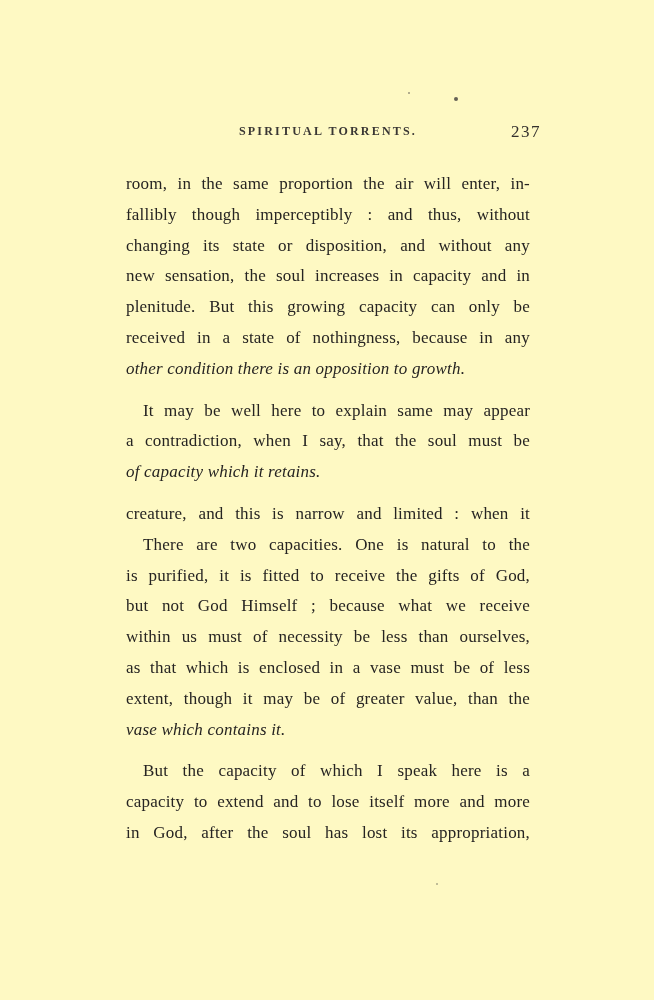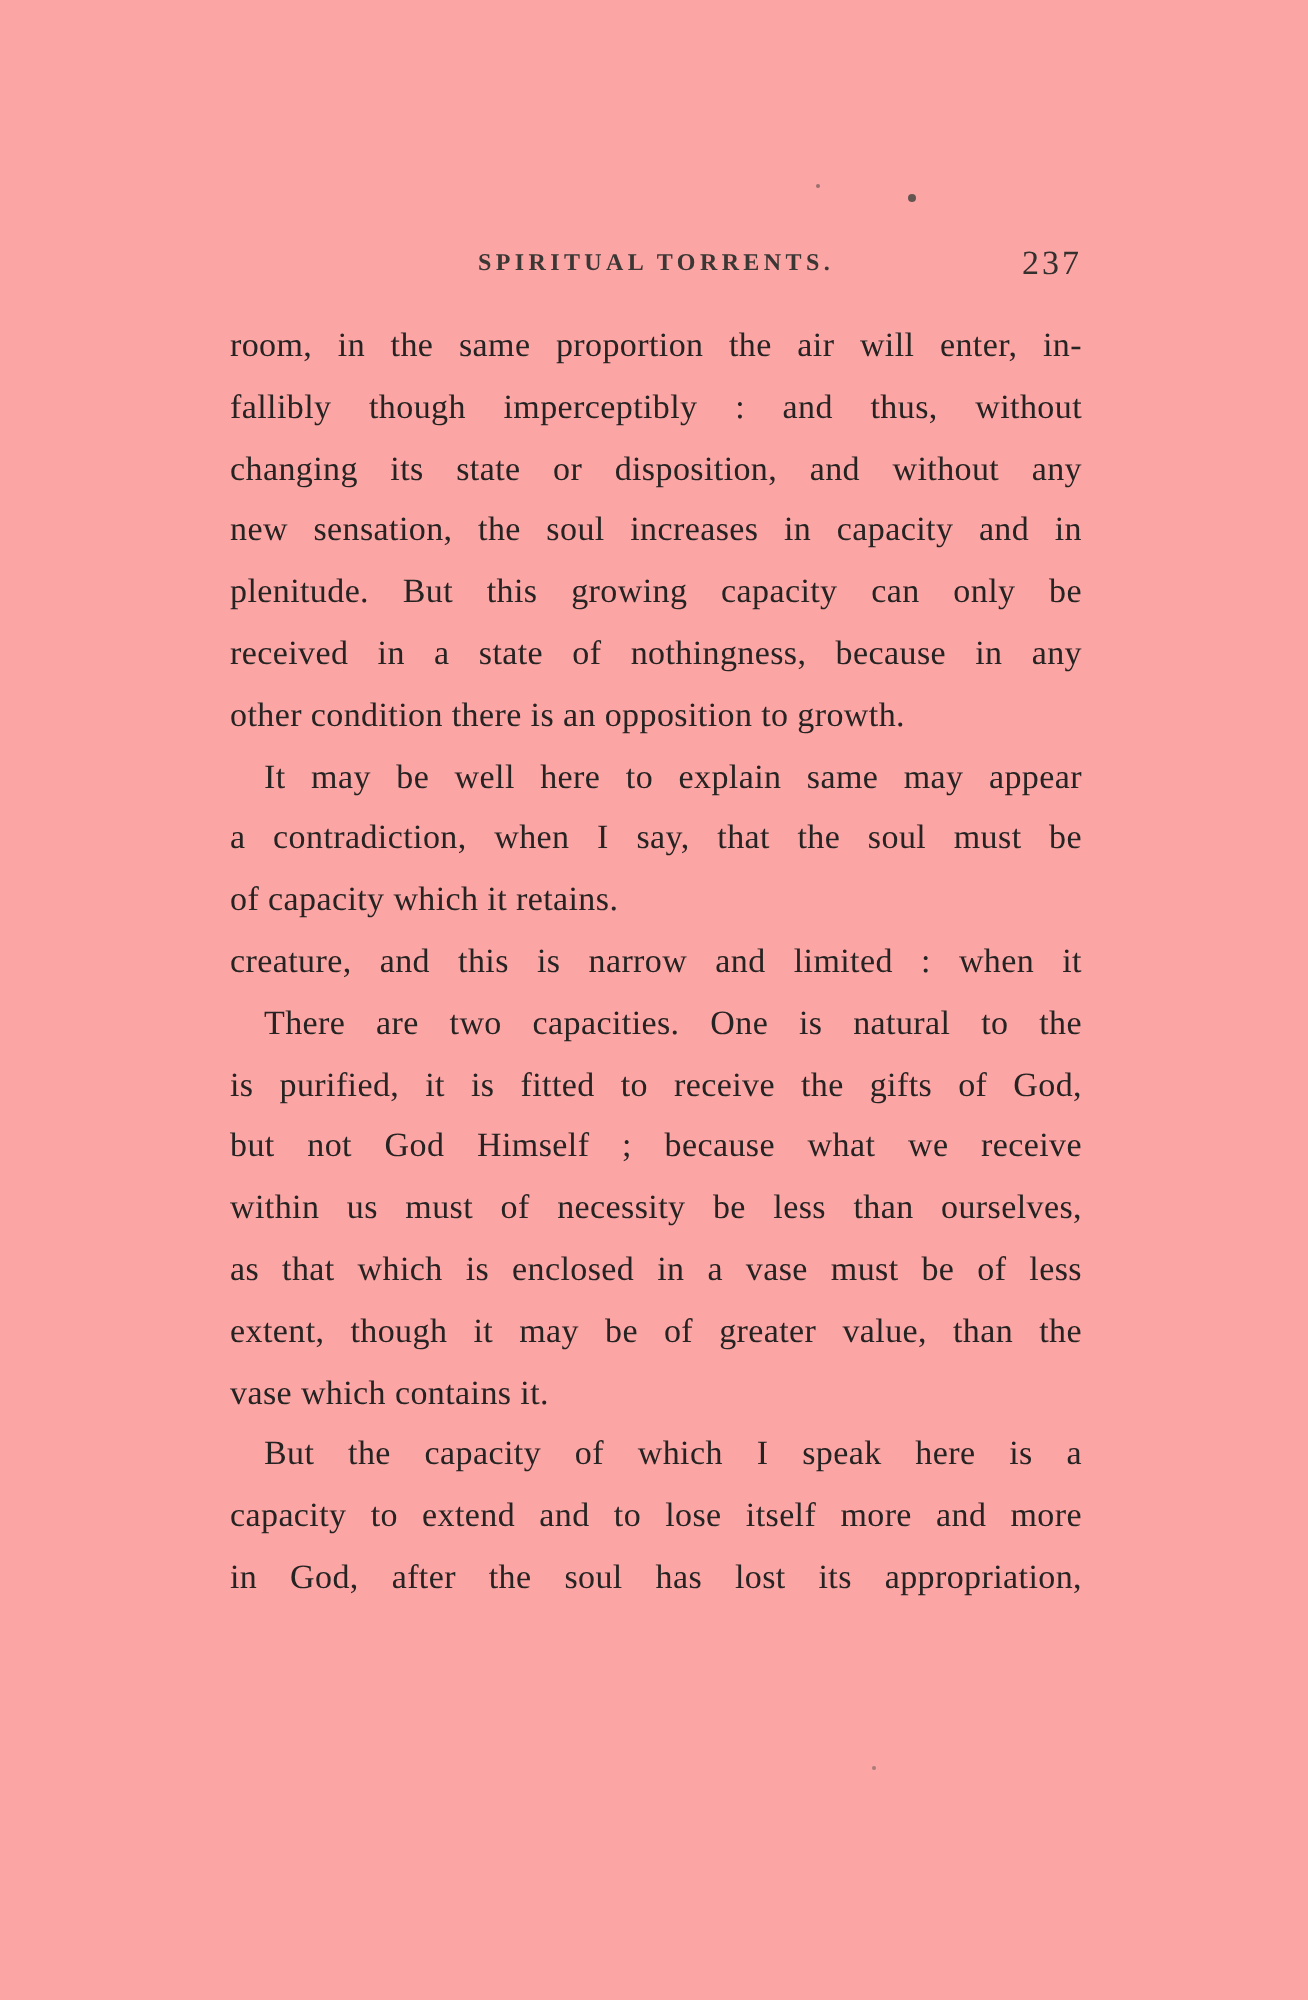--- a/index.html
+++ b/index.html
@@ -4,21 +4,21 @@
 <style>
   html, body {
     margin: 0;
     padding: 0;
     background: #ffffff;
   }
   .page {
     position: relative;
     width: 654px;
     height: 1000px;
-    background: #fca5a5;
+    background: #fef9c3;
     font-family: "Liberation Serif", "DejaVu Serif", serif;
     color: #262422;
     overflow: hidden;
   }
   .running-head {
     position: absolute;
     top: 122px;
     left: 115px;
     width: 426px;
     height: 20px;
@@ -42,32 +42,33 @@
     letter-spacing: 1.5px;
     color: #33302d;
   }
   .text-block {
     position: absolute;
     top: 158px;
     left: 115px;
     width: 426px;
   }
   .paragraph {
-    margin: 0;
+    margin: 11px;
   }
   .line {
     font-size: 17px;
     line-height: 30.8px;
     letter-spacing: 0.2px;
     text-align: justify;
     text-align-last: justify;
     white-space: normal;
   }
   .line.last {
     text-align-last: left;
+    font-style: italic;
   }
   .line.indent {
     text-indent: 17px;
   }
   .ink-speck {
     position: absolute;
     border-radius: 50%;
     background: #4a4642;
   }
 </style>

